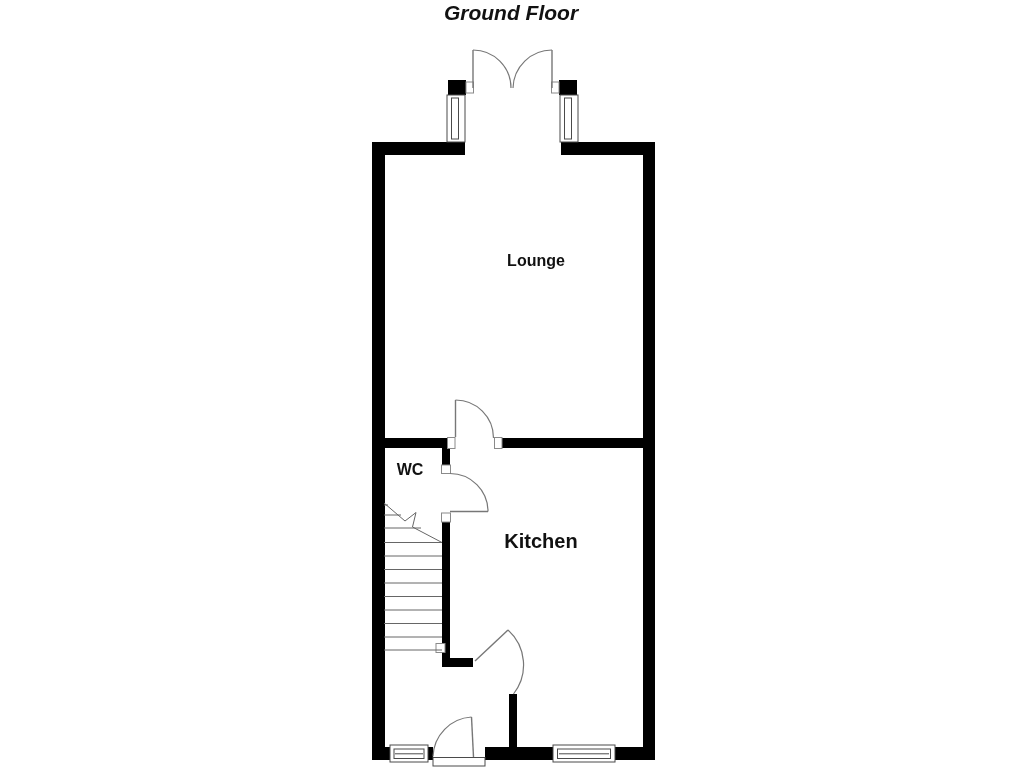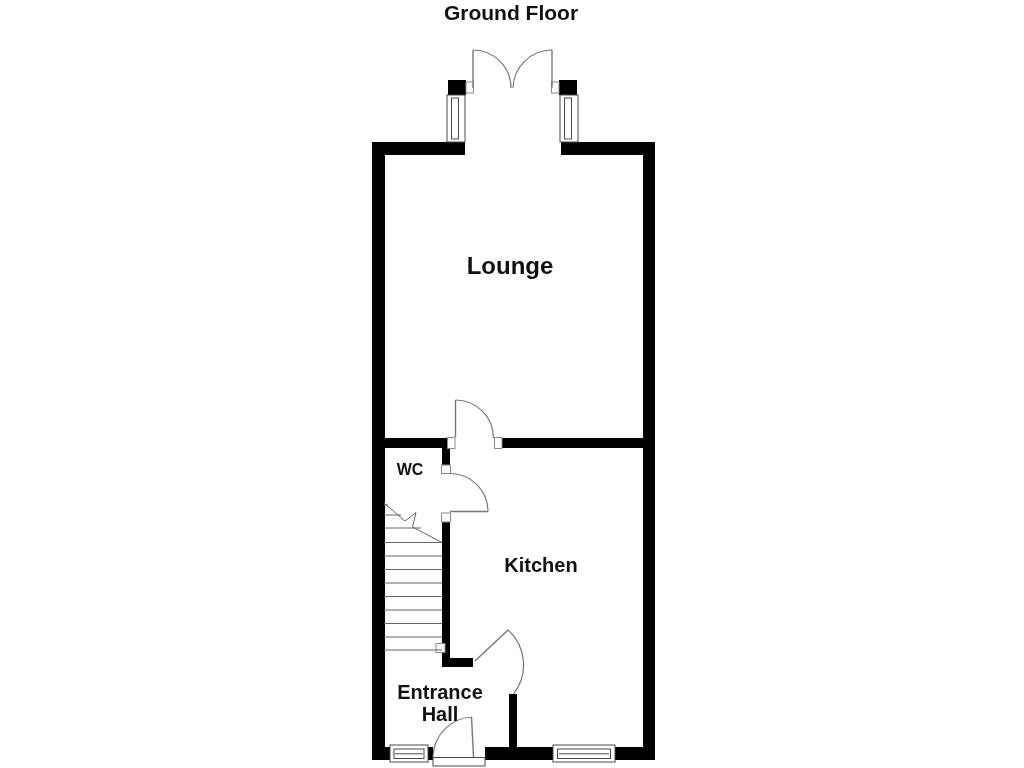--- a/index.html
+++ b/index.html
@@ -20,24 +20,24 @@
   .leaf{fill:none;stroke:var(--door_line,#777);stroke-width:1.4;}
   .stair{fill:none;stroke:var(--stair_line,#666);stroke-width:1;}
 
   .lbl{
     position:absolute;
     font-weight:bold;
     color:var(--text,#111);
     text-align:center;
     white-space:normal;
   }
-  .lbl-title{left:361px;top:1px;width:300px;font-size:21px;line-height:24px;}
-  .lbl-lounge{left:430px;top:252px;width:160px;font-size:24px;}
+  .lbl-title{left:361px;top:1px;width:300px;font-size:21px;line-height:24px;font-style:italic;}
+  .lbl-lounge{left:456px;top:252px;width:160px;font-size:16px;}
   .lbl-wc{left:375px;top:461px;width:70px;font-size:16px;}
-  .lbl-kitchen{left:461px;top:554px;width:160px;font-size:20px;}
+  .lbl-kitchen{left:461px;top:530px;width:160px;font-size:20px;}
   .lbl-hall{left:389px;top:681px;width:102px;font-size:20px;line-height:22px;}
 </style>
 </head>
 <body>
 
 <div class="stage">
 
   <svg class="plan-svg" width="1024" height="768" viewBox="0 0 1024 768">
 
     <g>
@@ -130,14 +130,13 @@
   </svg>
 
   <div class="lbl lbl-title">Ground Floor</div>
 
   <div class="lbl lbl-lounge">Lounge</div>
 
   <div class="lbl lbl-wc">WC</div>
 
   <div class="lbl lbl-kitchen">Kitchen</div>
 
-  <div class="lbl lbl-hall">Entrance Hall</div>
 </div>
 
 </body></html>

